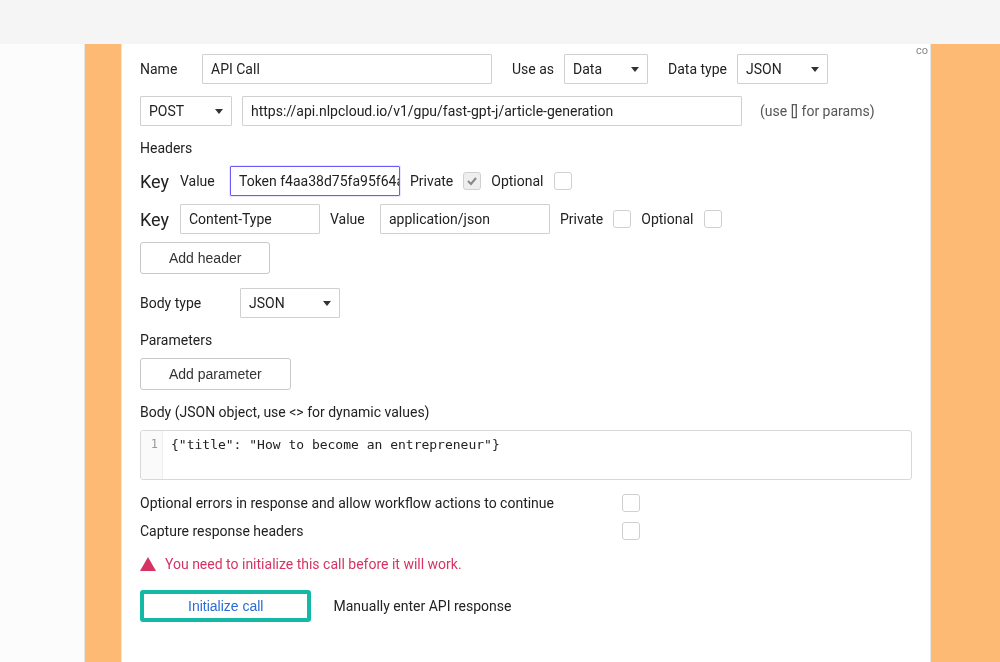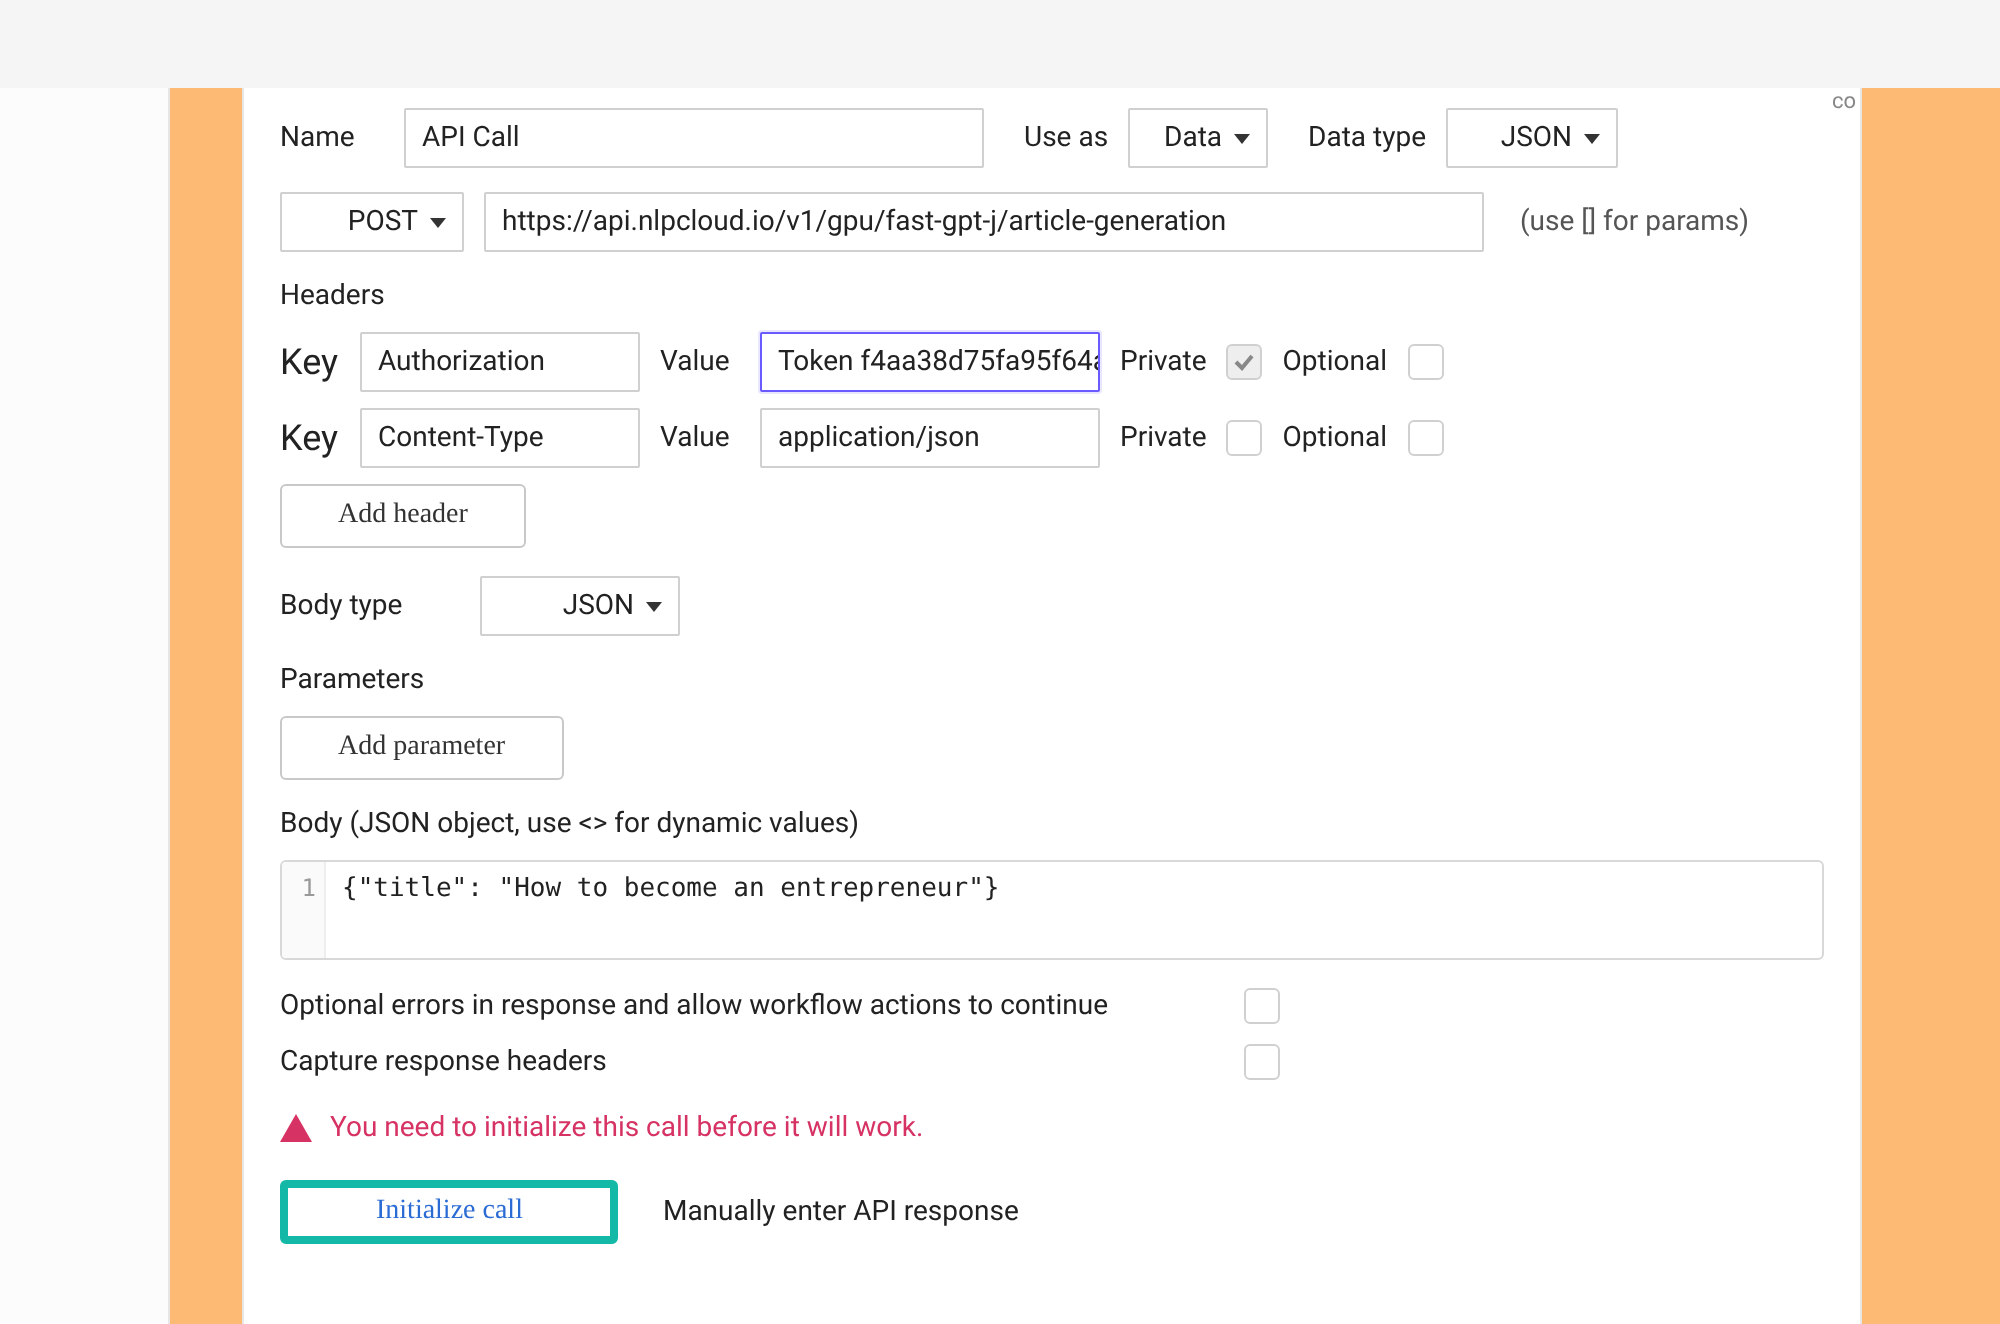--- a/index.html
+++ b/index.html
@@ -52,23 +52,22 @@
     height: 30px;
     padding: 4px 8px;
     font-size: 14px;
     color: #222;
     display: flex;
     align-items: center;
     justify-content: space-between;
   }
   .select {
     min-width: 70px;
-    gap: 0;
+    gap: 23px;
     cursor: pointer;
-    justify-content: flex-end;
   }
   .caret {
     width: 0; height: 0;
     border-left: 4px solid transparent;
     border-right: 4px solid transparent;
     border-top: 5px solid #333;
     margin-left: 6px;
   }
   .input-highlight {
     border: 1px solid #6b5bff;
@@ -108,21 +107,20 @@
     border-radius: 3px;
     background: #fff;
     height: 32px;
     padding: 0 28px;
     font-size: 14px;
     color: #333;
     display: inline-flex;
     align-items: center;
     justify-content: center;
     cursor: pointer;
-    font-family: Liberation Serif, serif;
   }
   .btn-primary {
     border: 4px solid #14b8a6;
     color: #2a6cd4;
     padding: 0 44px;
   }
   .body-select { width: 100px; }
   .code-box {
     border: 1px solid #d8d8d8;
     border-radius: 3px;
@@ -214,21 +212,20 @@
         <span class="caret"></span>
       </div>
       <div class="input" style="width:500px">https://api.nlpcloud.io/v1/gpu/fast-gpt-j/article-generation</div>
       <span class="muted" style="margin-left:8px">(use [] for params)</span>
     </div>
 
     <div class="section-title">Headers</div>
 
     <div class="hdr-row">
       <span class="keylbl">Key</span>
-      <div class="input key-input">Authorization</div>
       <span class="vallbl">Value</span>
       <div class="input val-input input-highlight">Token f4aa38d75fa95f64a</div>
       <span class="lbl">Private</span>
       <span class="chk checked">
         <svg width="12" height="12" viewBox="0 0 12 12">
             <path d="M2 6 L5 9 L10 3" stroke="#888" stroke-width="2" fill="none"></path>
           </svg>
       </span>
       <span class="lbl">Optional</span>
       <span class="chk">

